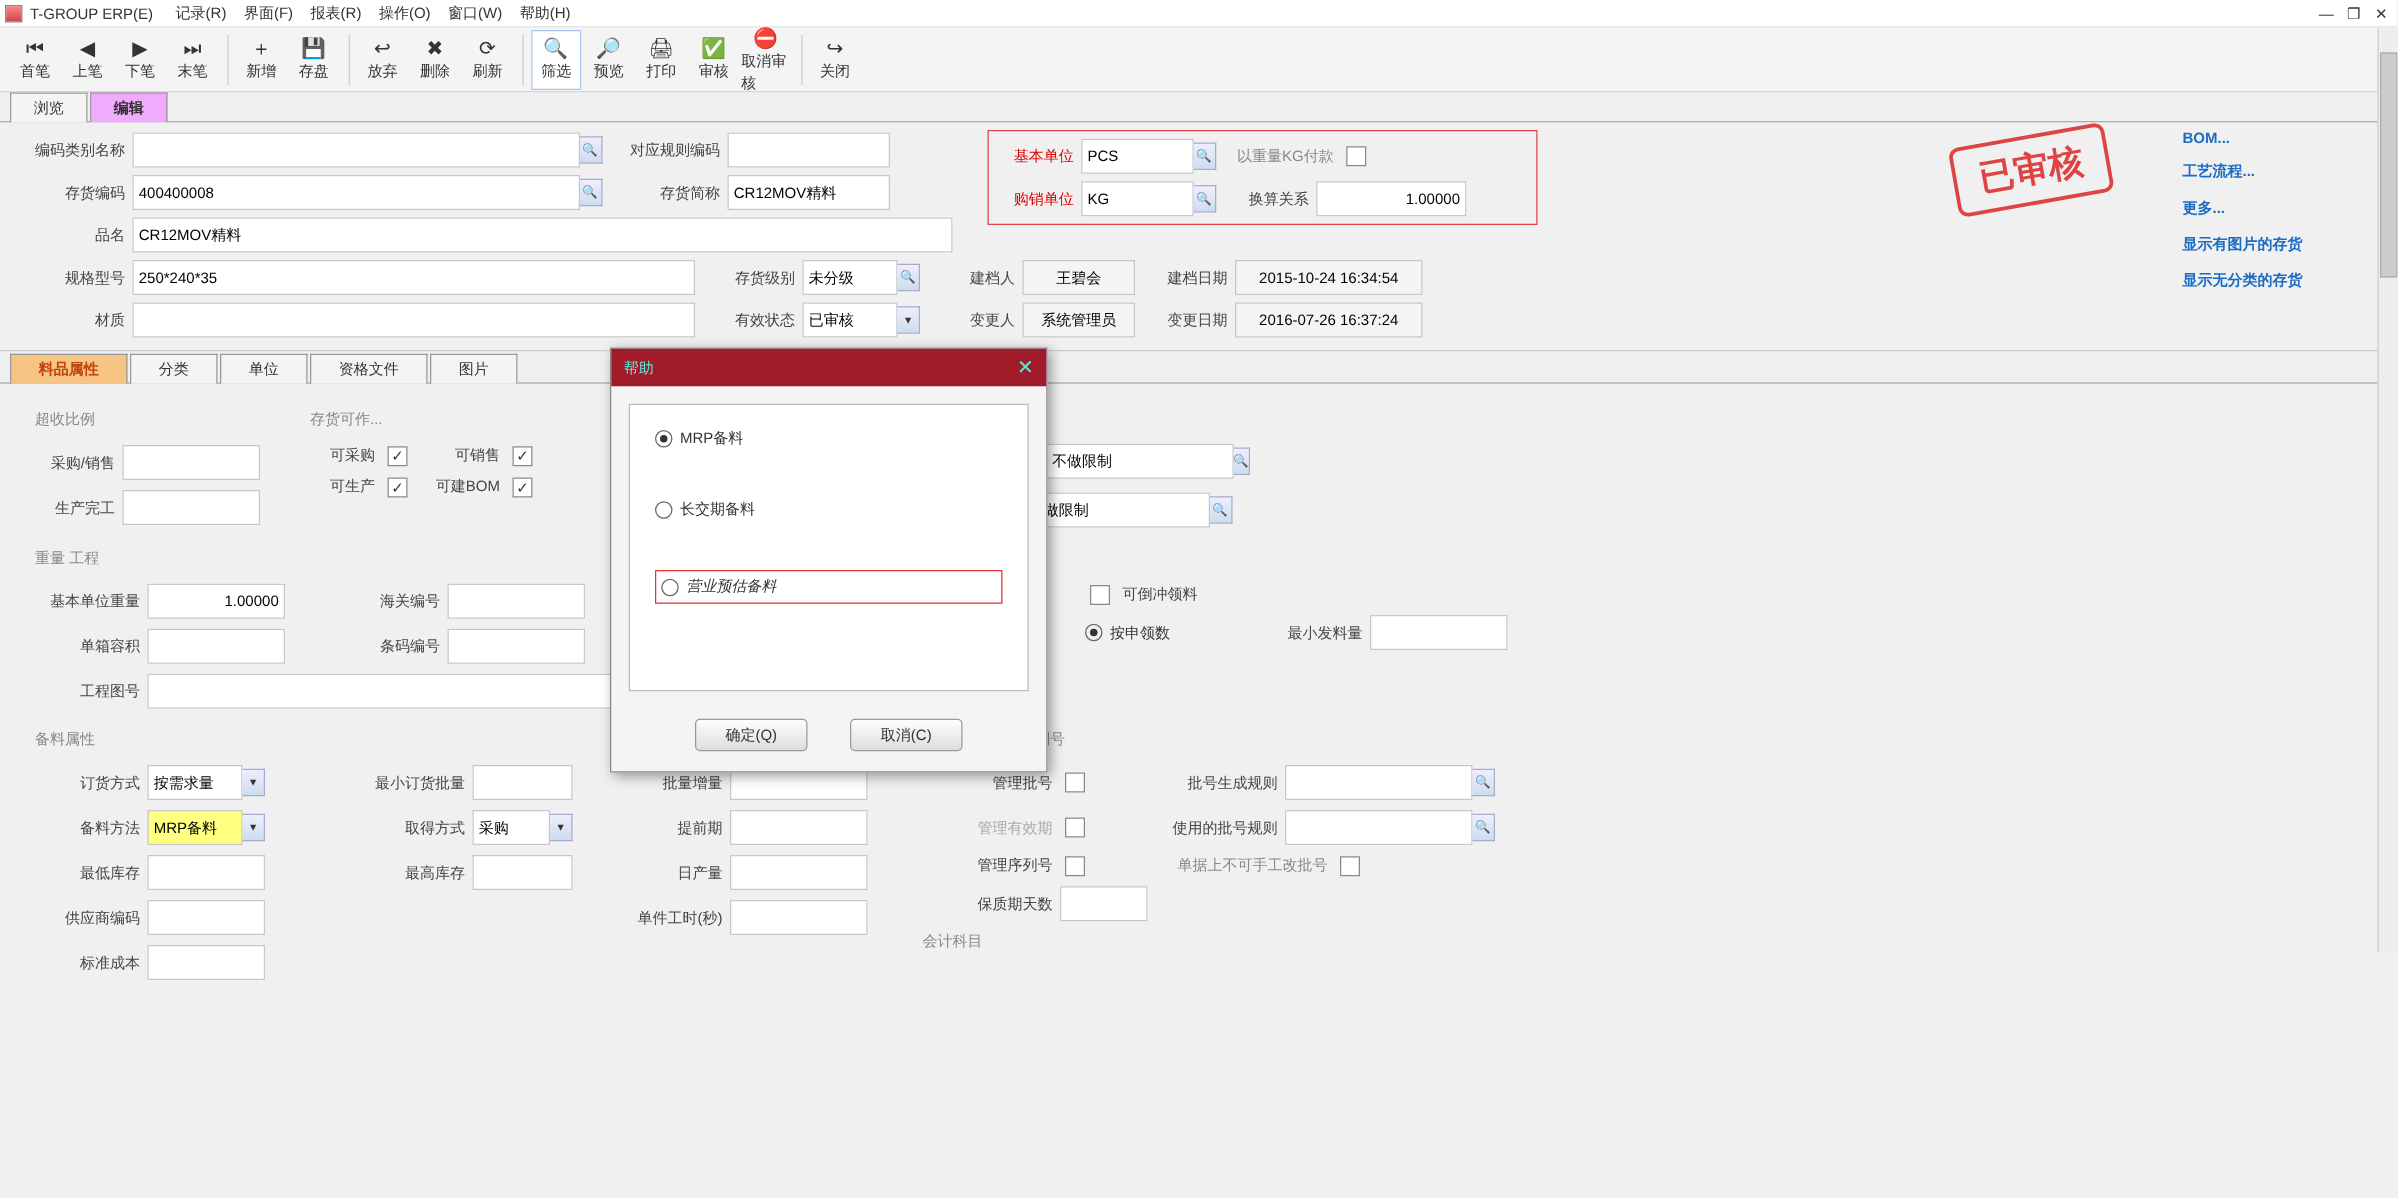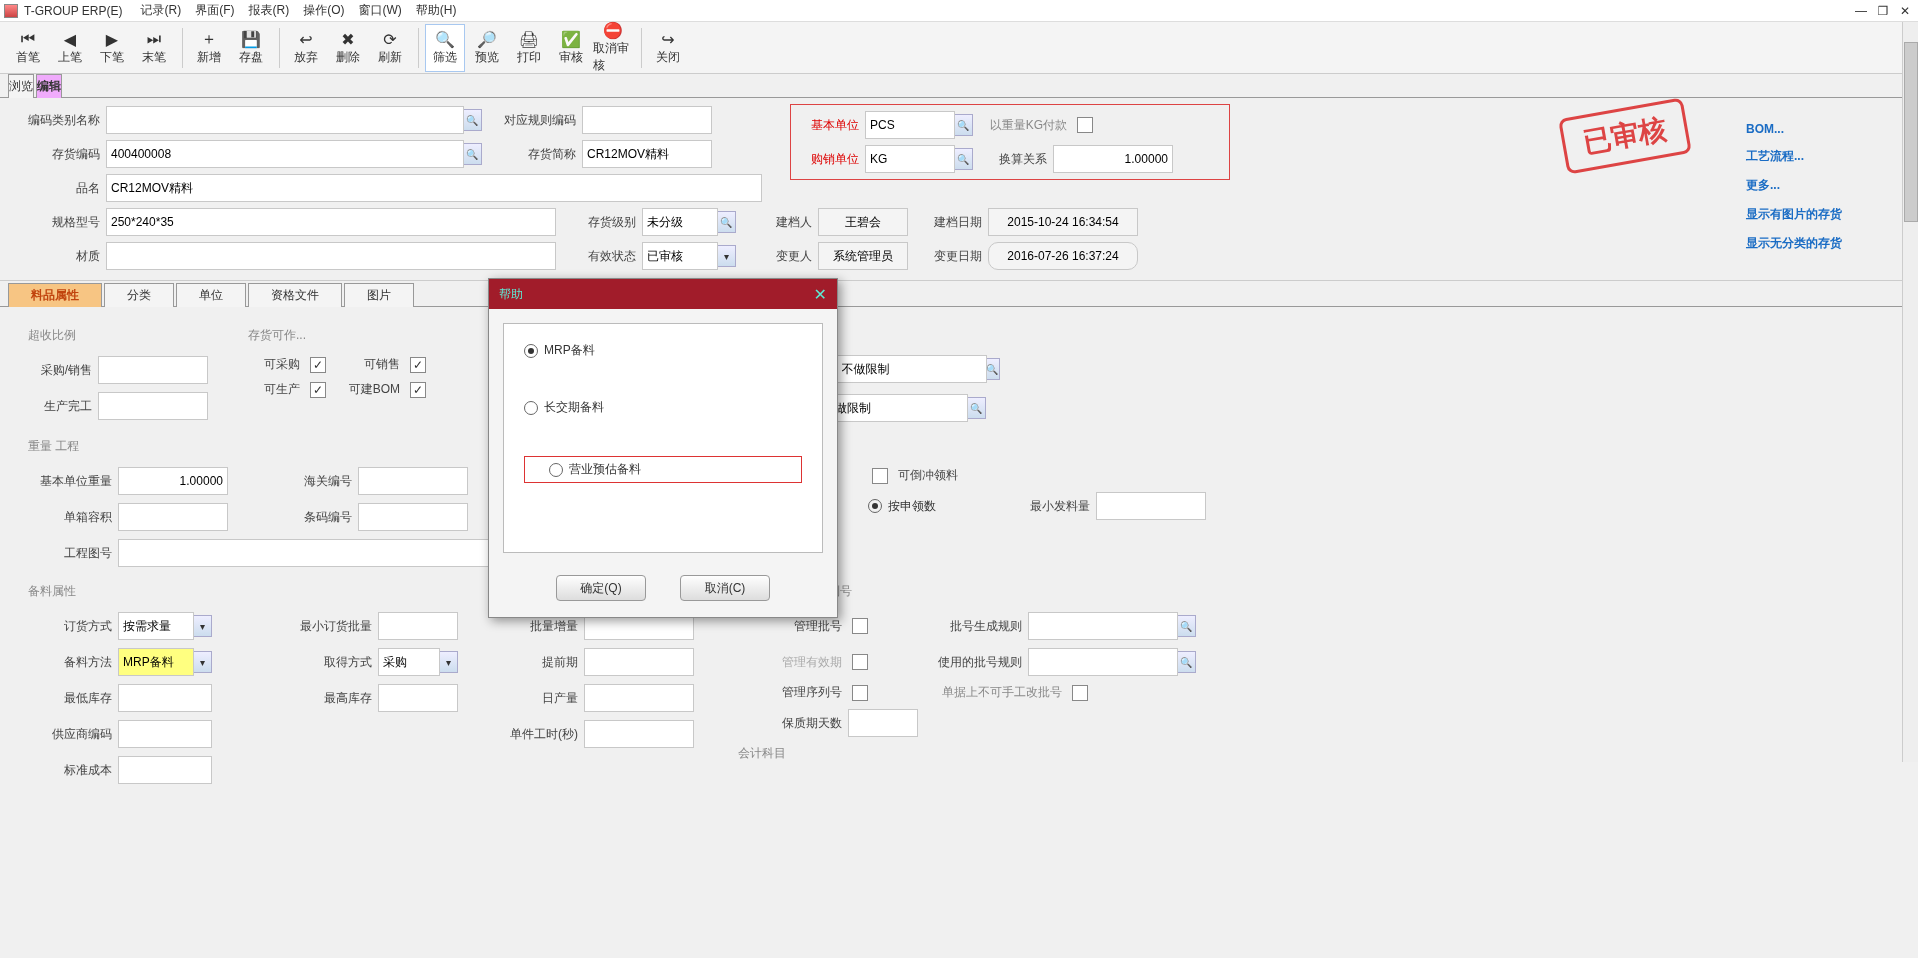--- a/index.html
+++ b/index.html
@@ -66,21 +66,21 @@
 
 .main-tabs {
   background: #f0f0f0;
   height: 24px;
   display: flex;
   align-items: flex-end;
   padding: 0 8px;
   border-bottom: 1px solid #999;
 }
 .main-tab {
-  padding: 3px 0;
+  padding: 3px 18px;
   background: #f4f4f4;
   border: 1px solid #999;
   border-bottom: none;
   margin-right: 2px;
   position: relative;
   top: 1px;
 }
 .main-tab.active {
   background: #f0abfc;
   font-weight: bold;
@@ -129,21 +129,21 @@
   border: 3px solid #d44;
   color: #d44;
   font-size: 28px;
   padding: 6px 18px;
   border-radius: 8px;
   font-weight: bold;
 }
 .side-links {
   position: absolute;
   right: 12px;
-  top: 24px;
+  top: 5px;
   width: 160px;
 }
 .side-links a {
   display: block;
   color: #1a6cc4;
   font-weight: bold;
   margin-bottom: 12px;
   cursor: default;
 }
 
@@ -229,21 +229,21 @@
   cursor: default;
 }
 .modal-body {
   background: #fff;
   margin: 14px;
   border: 1px solid #bbb;
   padding: 18px 20px;
   height: 230px;
 }
 .radio-row { display:flex; align-items:center; margin-bottom: 40px; }
-.radio-row.boxed { border: 1.5px solid #d33; padding: 4px 24px; margin-bottom: 20px;}
+.radio-row.boxed { border: 1.5px solid #d33; padding: 4px 4px; margin-bottom: 20px; font-style: italic;}
 .modal-buttons {
   display: flex; justify-content: center; gap: 34px; padding: 8px 0 16px 0;
 }
 .modal-btn {
   width: 90px; height: 26px;
   background: linear-gradient(#fefefe,#ddd);
   border: 1px solid #999;
   border-radius: 4px;
   display: inline-flex; align-items:center; justify-content:center;
 }
@@ -370,21 +370,21 @@
   </div>
   <div class="hdr-row">
     <span class="lbl" style="width:92px">材质</span>
     <input class="inp" style="width: 450px;" value="">
     <span class="lbl" style="width:86px">有效状态</span>
     <input class="inp" style="width: 76px;" value="已审核">
     <span class="dropdown-arrow">▾</span>
     <span class="lbl" style="width:82px">变更人</span>
     <input class="inp ro" style="width: 90px;" value="系统管理员">
     <span class="lbl" style="width:80px">变更日期</span>
-    <input class="inp ro" style="width: 150px; border-radius: 10px;" value="2016-07-26 16:37:24">
+    <input class="inp ro" style="width: 150px;" value="2016-07-26 16:37:24">
   </div>
 
   <div class="unit-box">
     <div class="unit-row">
       <span class="lbl lbl-red" style="width:64px">基本单位</span>
       <input class="inp" style="width: 90px;" value="PCS">
       <span class="lookup">🔍</span>
       <span class="lbl" style="width:100px;color:#888">以重量KG付款</span>
       <span class="chk"></span>
     </div>

